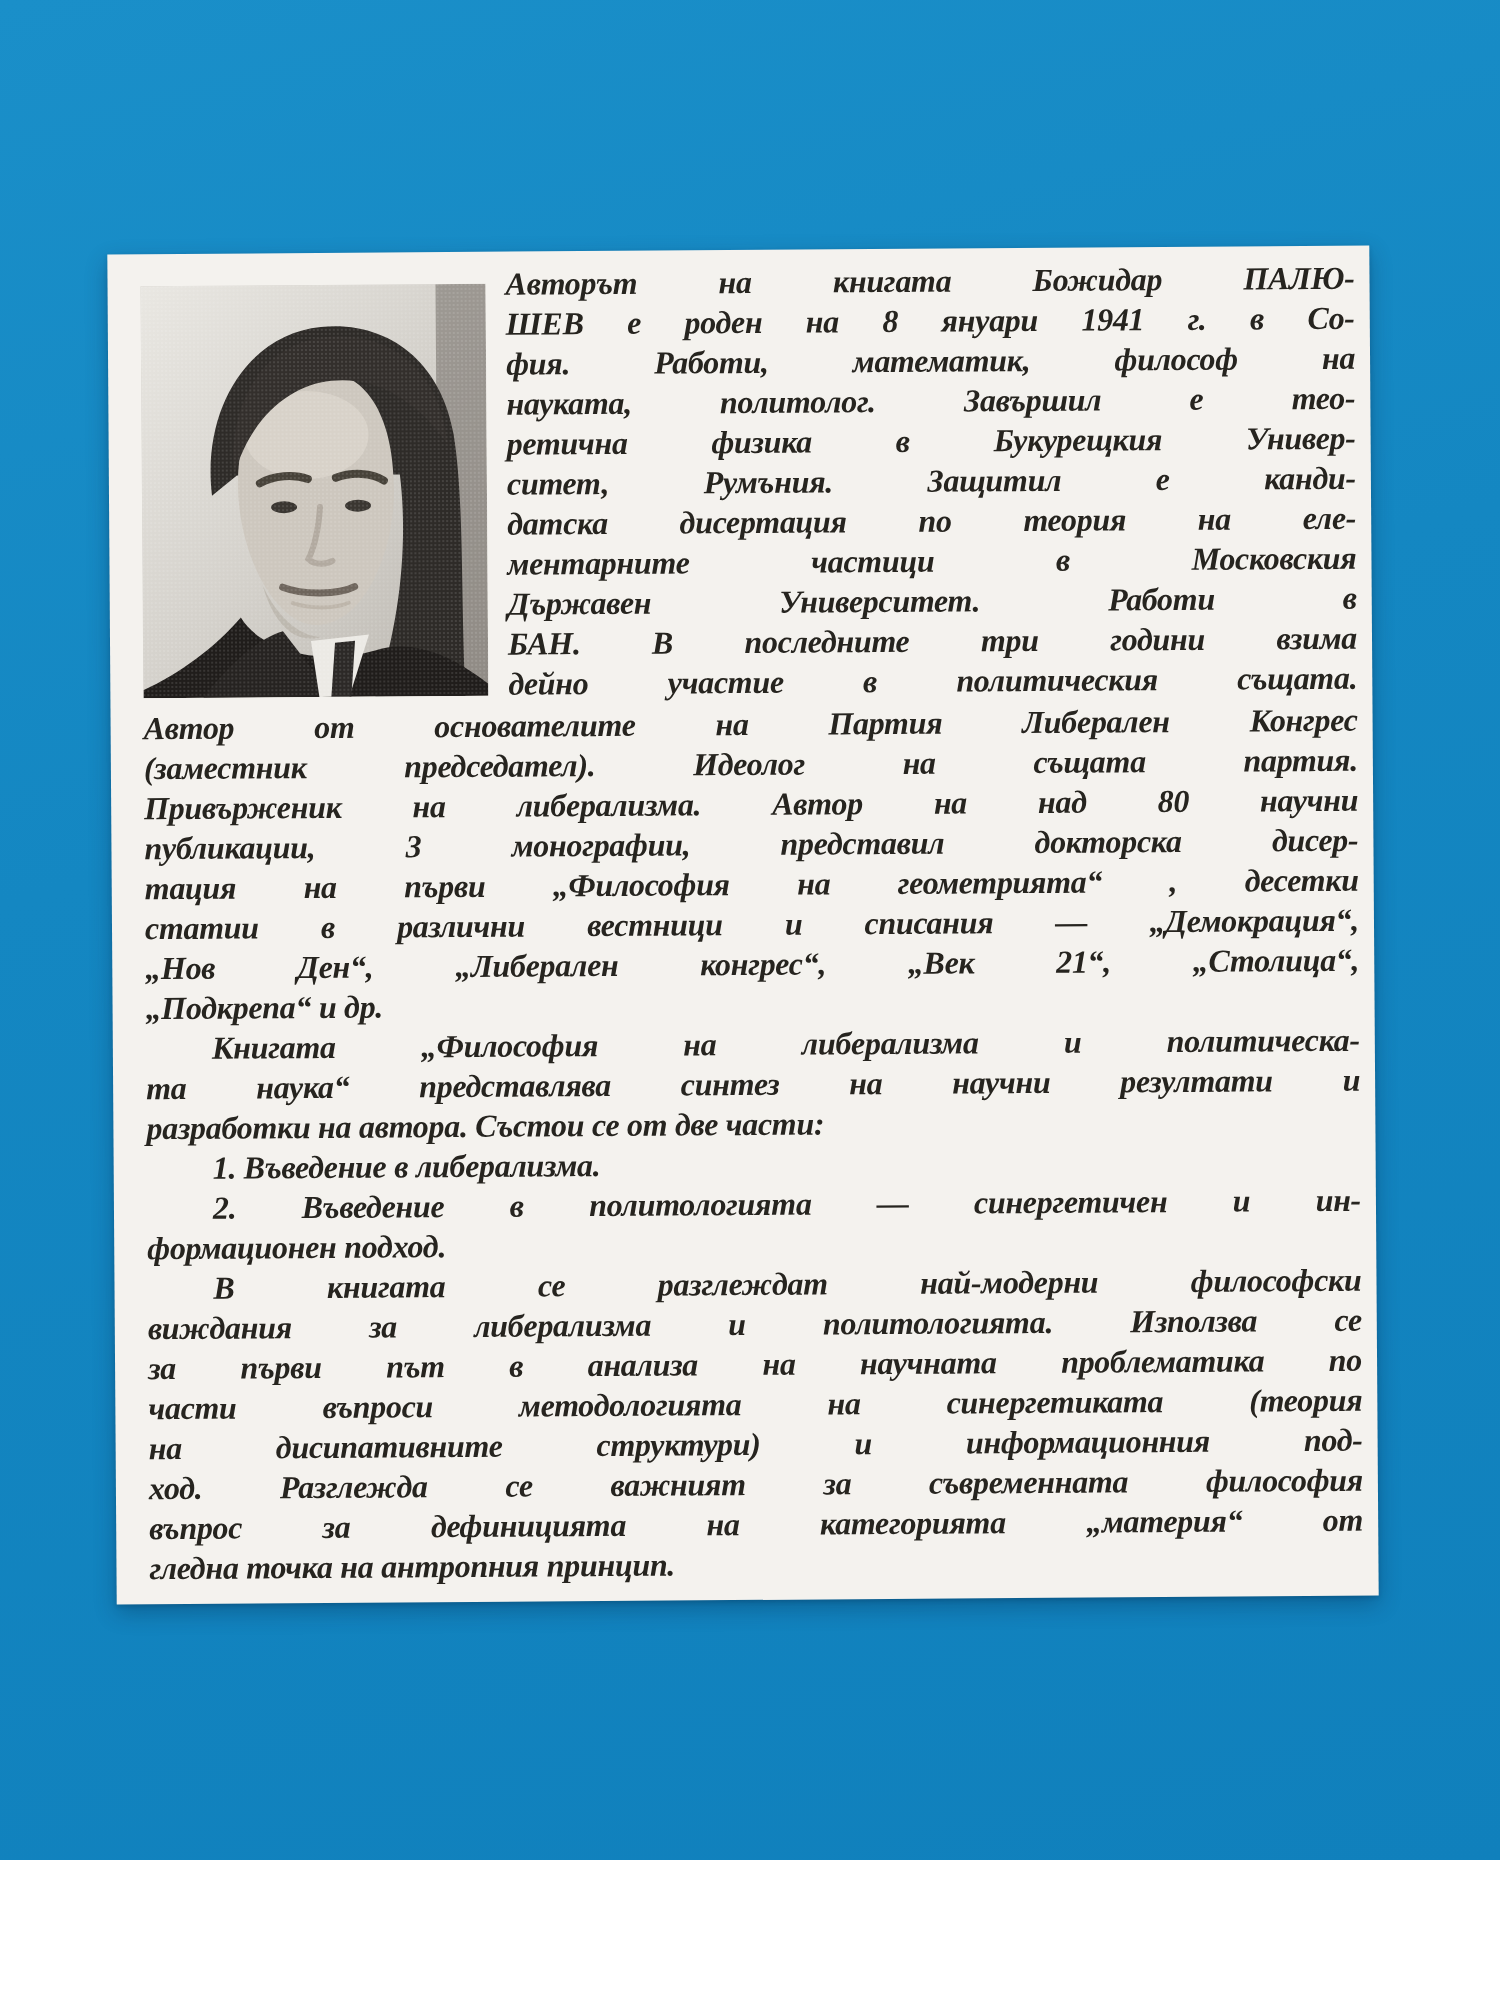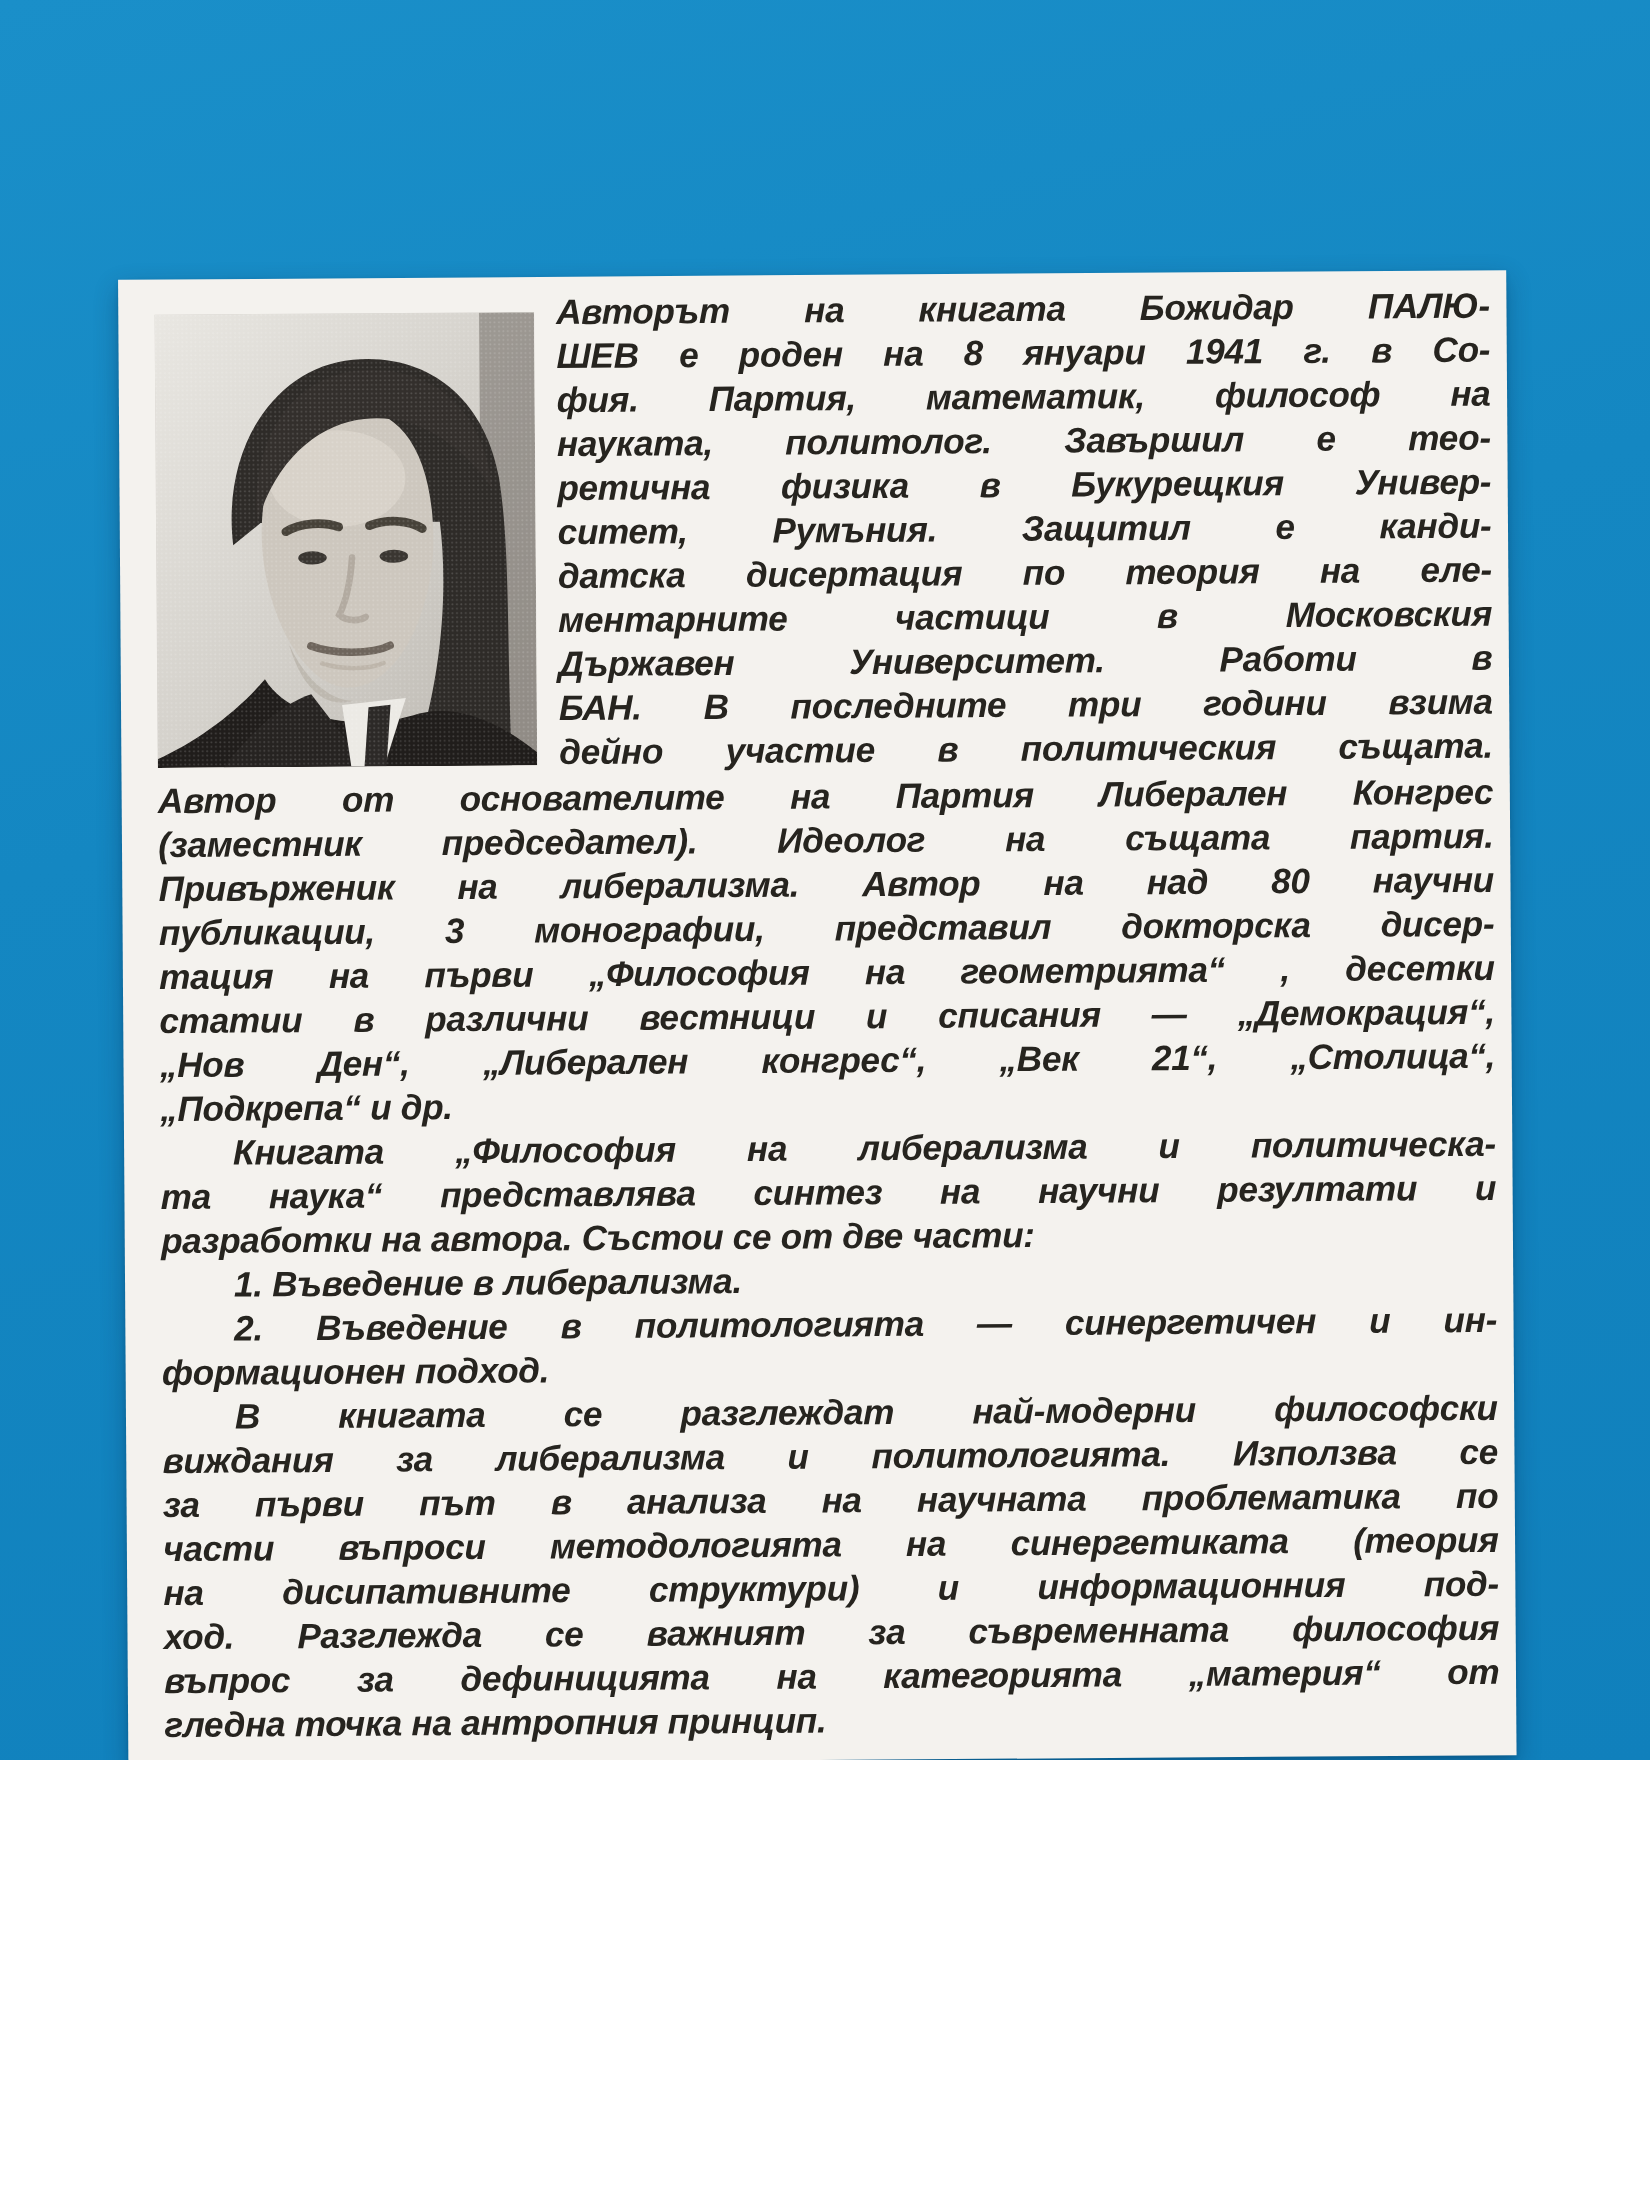--- a/index.html
+++ b/index.html
@@ -1,21 +1,21 @@
 <!DOCTYPE html>
 <html><head>
 <meta charset="utf-8">
 <style>
   html,body{margin:0;padding:0;}
   #canvas{
     position:relative;
-    width:1500px;height:1600px;
+    width:1500px;height:1860px;
     overflow:hidden;
     background:linear-gradient(165deg,#1a8fc9 0%, #1487c2 40%, #1080bc 100%);
-    font-family:Liberation Sans, sans-serif;
+    font-family:Liberation Serif, serif;
   }
   #paper{
     position:absolute;
     left:112px; top:250px;
     width:1262px; height:1350px;
     background:#f4f2ee;
     transform:rotate(-0.4deg);
     transform-origin:50% 50%;
     box-shadow:0 8px 22px rgba(0,25,55,.30), 0 2px 4px rgba(0,25,55,.18);
     box-sizing:border-box;
@@ -109,21 +109,21 @@
             <span>на</span>
             <span>8</span>
             <span>януари</span>
             <span>1941</span>
             <span>г.</span>
             <span>в</span>
             <span>Со-</span>
           </div>
         <div class="tline j">
             <span>фия.</span>
-            <span>Партия,</span>
+            <span>Работи,</span>
             <span>математик,</span>
             <span>философ</span>
             <span>на</span>
           </div>
         <div class="tline j">
             <span>науката,</span>
             <span>политолог.</span>
             <span>Завършил</span>
             <span>е</span>
             <span>тео-</span>

